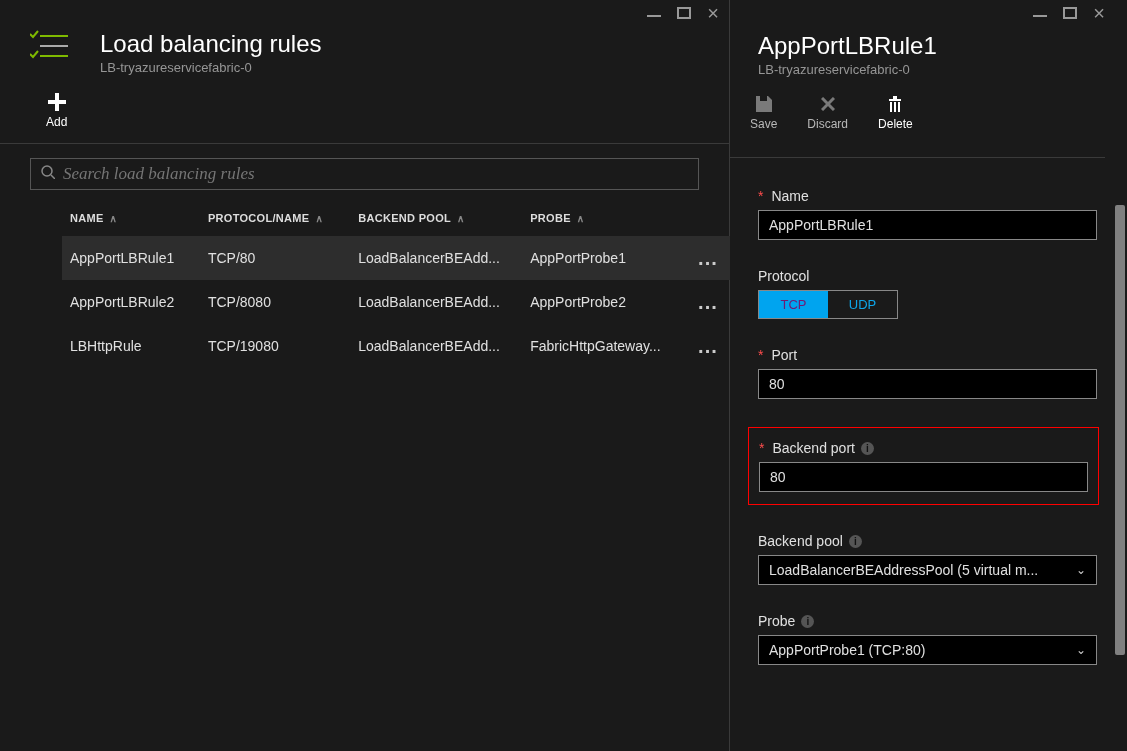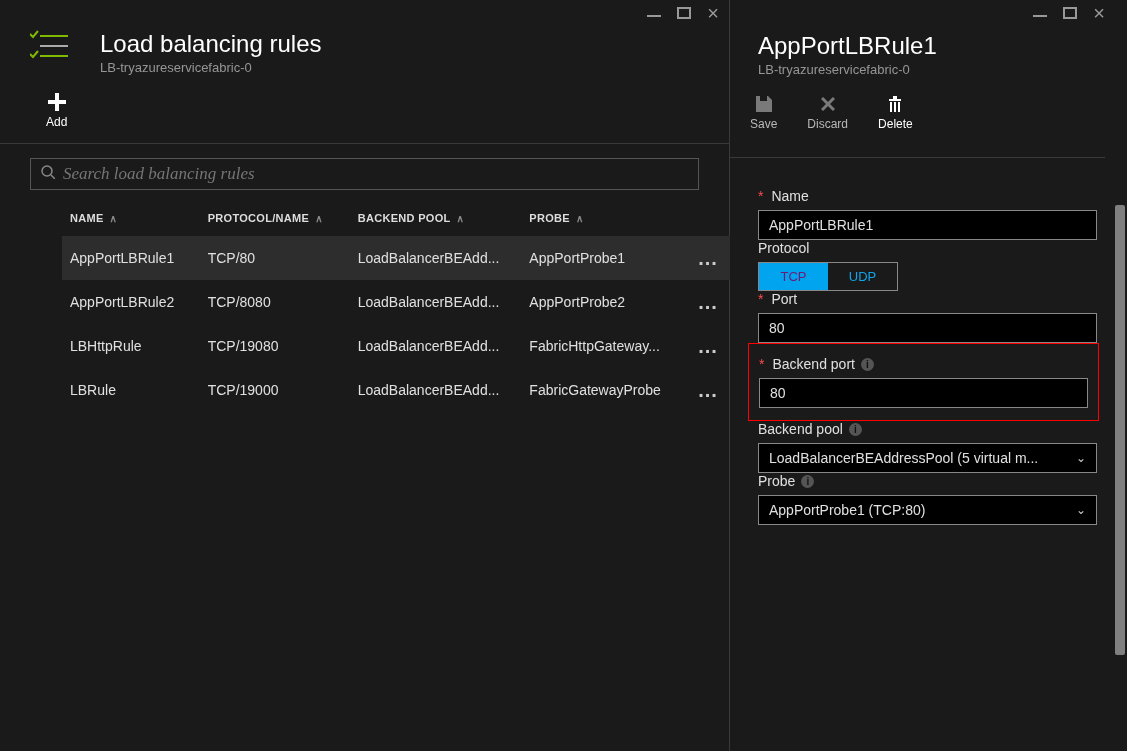--- a/index.html
+++ b/index.html
@@ -38,21 +38,21 @@
   td { padding: 14px 8px; font-size: 14px; color: #e0e0e0; white-space: nowrap; overflow: hidden; text-overflow: ellipsis; max-width: 150px; }
   tr.data-row { background: transparent; }
   tr.data-row.selected { background: #2d2d2d; }
   .row-actions { color: #ccc; font-weight: 800; letter-spacing: 1px; cursor: pointer; font-size: 20px; line-height: 10px; }
 
   
   .right-header { padding: 32px 0 0 28px; }
   .right-header h1 { font-size: 24px; font-weight: 300; color: #fff; }
   .right-header .subtitle { font-size: 13px; color: #969696; margin-top: 2px; }
   .right-body { padding: 12px 8px 0 28px; }
-  .field { }
+  .field { margin-top: 28px; }
   .field.highlighted { border: 1px solid #ff0000; padding: 12px 10px; margin-left: -10px; margin-right: -2px; }
   .label { font-size: 14px; color: #e0e0e0; display: flex; align-items: center; gap: 6px; }
   .req { color: #ff4d4d; margin-right: 2px; }
   .info-icon { width: 13px; height: 13px; border-radius: 50%; background: #555; color: #111; font-size: 10px; display: inline-flex; align-items: center; justify-content: center; font-weight: 700; }
   .text-input, .select-box { width: 100%; background: #000; border: 1px solid #888; color: #e0e0e0; padding: 6px 10px; font-size: 14px; margin-top: 6px; outline: none; }
   .select-box { display: flex; align-items: center; justify-content: space-between; cursor: pointer; }
   .select-box .sel-text { white-space: nowrap; overflow: hidden; text-overflow: ellipsis; }
   .select-box .chev { font-size: 12px; color: #ccc; }
 
   .radio-group { display: flex; margin-top: 6px; border: 1px solid #888; width: 140px; }
@@ -135,27 +135,20 @@
           <td>AppPortProbe2</td>
           <td class="row-actions">...</td>
         </tr>
         <tr class="data-row">
           <td>LBHttpRule</td>
           <td>TCP/19080</td>
           <td>LoadBalancerBEAdd...</td>
           <td>FabricHttpGateway...</td>
           <td class="row-actions">...</td>
         </tr>
-        <tr class="data-row">
-          <td>LBRule</td>
-          <td>TCP/19000</td>
-          <td>LoadBalancerBEAdd...</td>
-          <td>FabricGatewayProbe</td>
-          <td class="row-actions">...</td>
-        </tr>
       </tbody>
     </table>
   </div>
 </div>
 
 <div class="panel-right">
   <div class="panel-right-inner">
     <div class="window-controls" style="right:22px">
       <div class="wc-min"></div>
       <div class="wc-max"></div>

